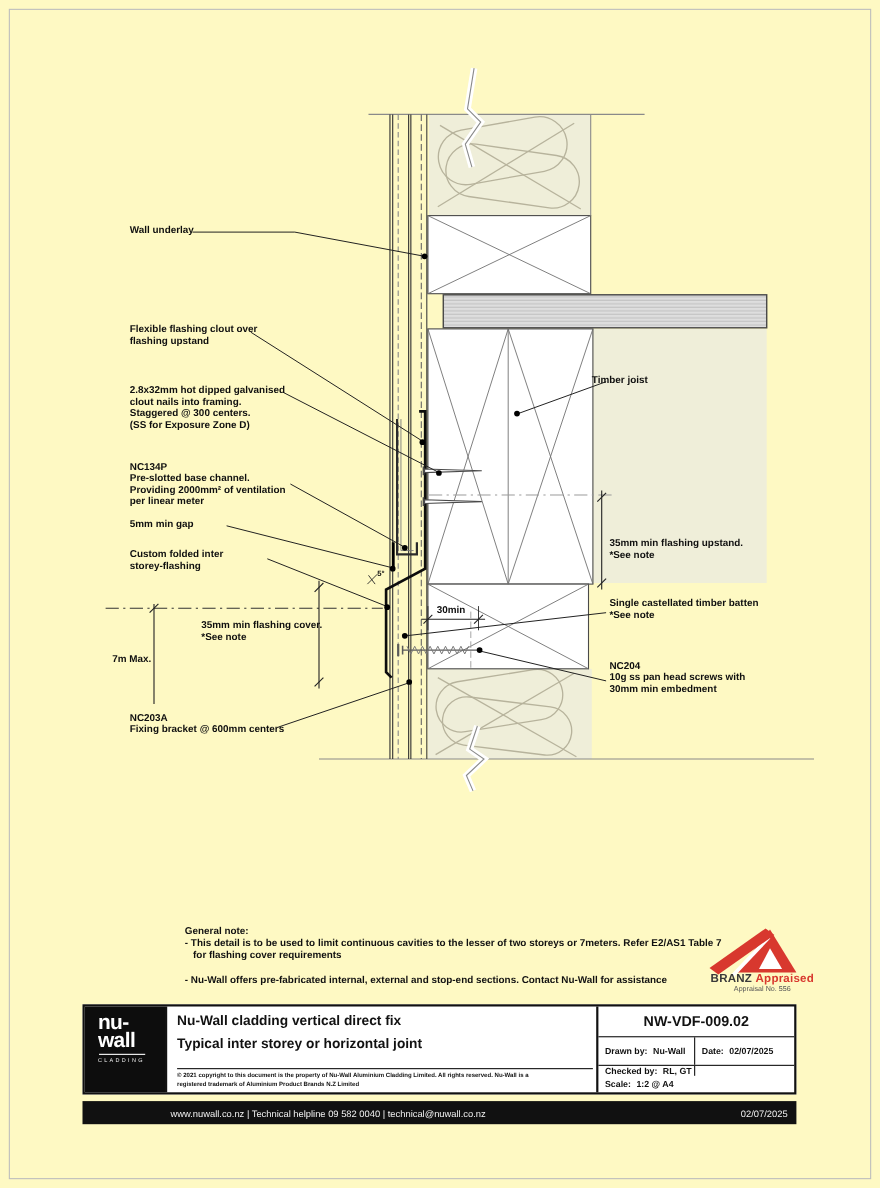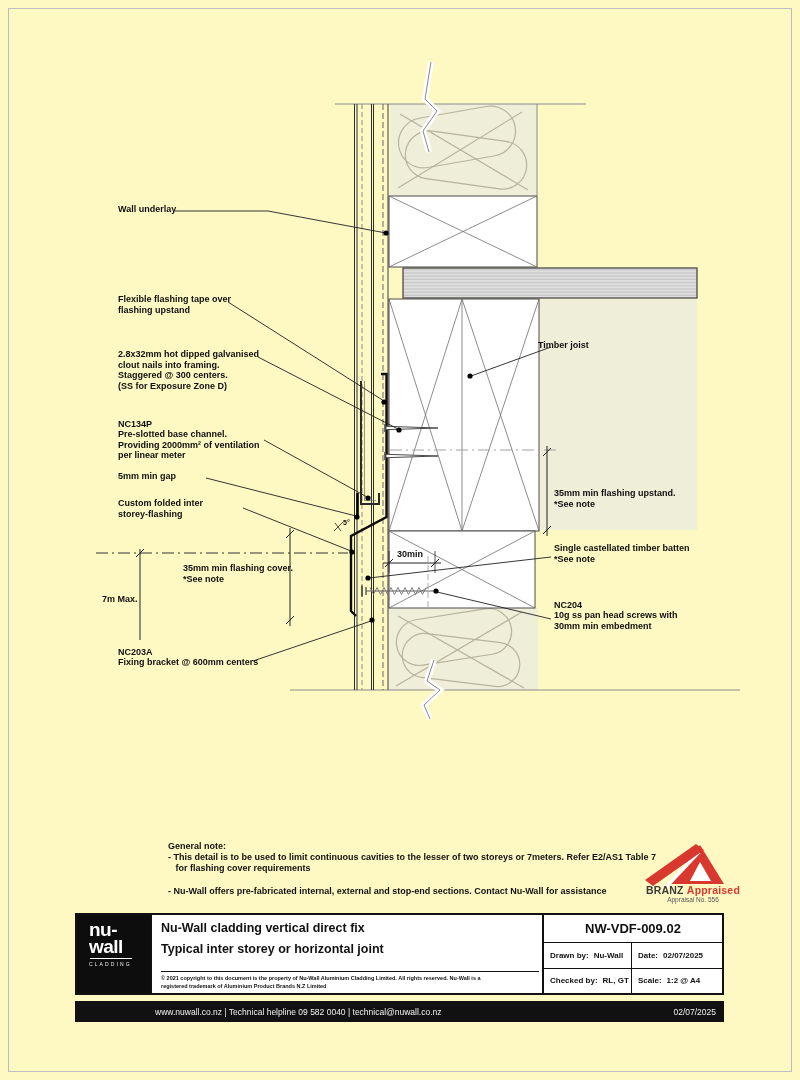--- a/index.html
+++ b/index.html
@@ -32,21 +32,21 @@
        padding:6px 8px 0 9px;}
   .tb-title{font-size:12.5px;font-weight:bold;}
   .tb-subtitle{font-size:12.5px;font-weight:bold;margin-top:7px;}
   .tb-copy{position:absolute;left:9px;right:3px;bottom:0;border-top:1.5px solid #111;
        font-size:5.5px;font-weight:bold;line-height:1.5;padding:2px 0 3px;white-space:pre-line;}
   .tb-right{width:180px;flex:none;border-left:2px solid #111;box-sizing:border-box;
        display:flex;flex-direction:column;}
   .tb-number{height:27px;display:flex;align-items:center;justify-content:center;
        font-size:13px;font-weight:bold;border-bottom:1.5px solid #111;}
   .tb-row{flex:1;display:flex;border-bottom:1.5px solid #111;font-size:8px;font-weight:bold;}
-  .tb-row:last-child{border-bottom:none;}
+  .tb-row:last-child{border-bottom:none;flex-direction:column;}
   .tb-cell{display:flex;align-items:center;padding-left:6px;box-sizing:border-box;gap:5px;}
   .tb-cell.c1{width:88px;border-right:1.5px solid #111;}
   .tb-cell.c2{flex:1;}
   
   .footer-bar{position:absolute;left:75px;top:1001px;width:649px;height:21px;
        background:#111;color:#f2f2f2;font-size:8.5px;display:flex;align-items:center;}
   .footer-contact{position:absolute;left:80px;}
   .footer-date{position:absolute;right:8px;}
 </style>
 </head>
@@ -195,21 +195,21 @@
 
     <g>
       <polygon points="700,845 724,884 670,884" fill="#d8382e"></polygon>
       <polygon points="700,862 711,881 690,881" fill="#ffffff"></polygon>
       <line x1="666" y1="887" x2="699" y2="852" stroke="#ffffff" stroke-width="3.5"></line>
       <polygon points="645,880 696,844 704,850 653,886" fill="#d8382e"></polygon>
     </g>
   </svg>
 
   <div class="lbl" style="left:118px;top:204px;">Wall underlay</div>
-  <div class="lbl" style="left:118px;top:294px;">Flexible flashing tape over
+  <div class="lbl" style="left:118px;top:294px;">Flexible flashing clout over
 flashing upstand</div>
   <div class="lbl" style="left:118px;top:349px;">2.8x32mm hot dipped galvanised
 clout nails into framing.
 Staggered @ 300 centers.
 (SS for Exposure Zone D)</div>
   <div class="lbl" style="left:118px;top:419px;">NC134P</div>
   <div class="lbl" style="left:118px;top:429px;">Pre-slotted base channel.
 Providing 2000mm² of ventilation
 per linear meter</div>
   <div class="lbl" style="left:118px;top:471px;">5mm min gap</div>

